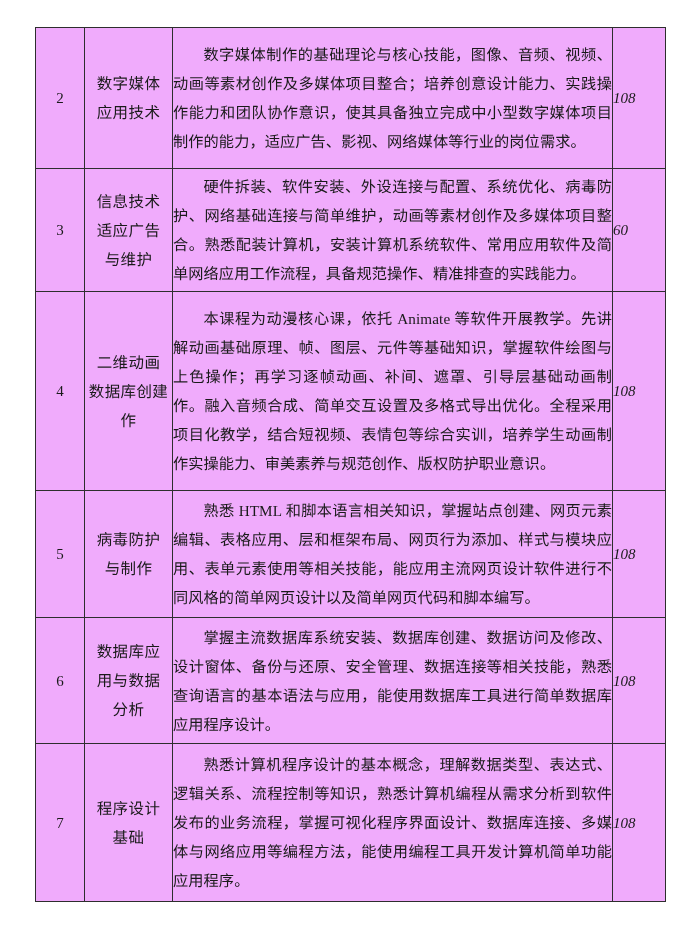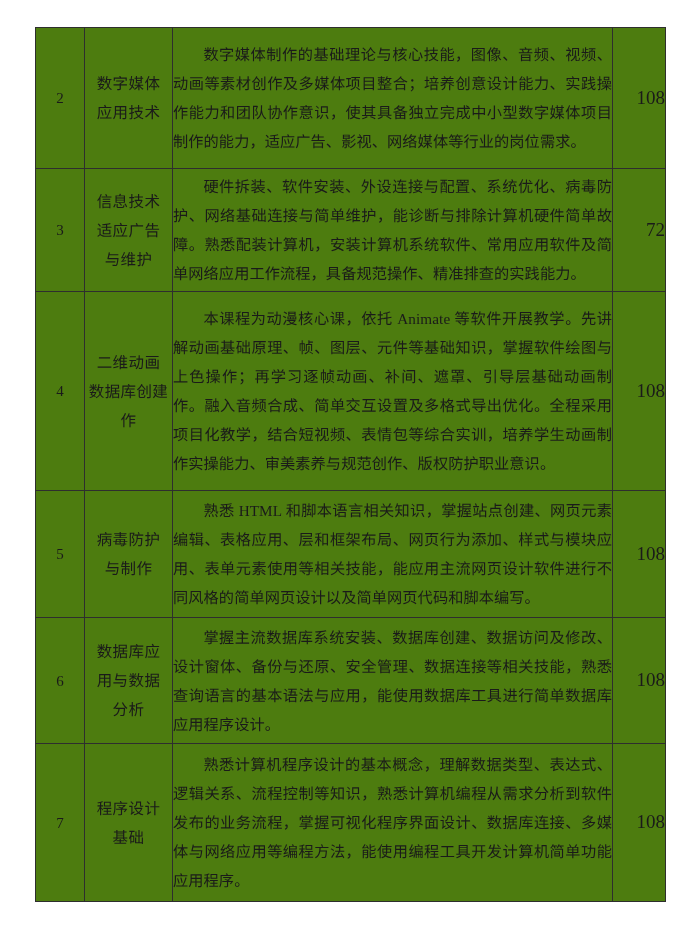--- a/index.html
+++ b/index.html
@@ -29,21 +29,21 @@
     top: 27px;
     width: 630px;
     border-collapse: collapse;
     table-layout: fixed;
   }
 
   .course-table td {
     border: 1px solid #2e2e2e;
     padding: 0;
     vertical-align: middle;
-    background: #4d7c0f;
+    background: #f0abfc;
   }
 
   
   col.c-index { width: 49px; }
   col.c-name  { width: 88px; }
   col.c-desc  { width: 440px; }
   col.c-hours { width: 53px; }
 
   
   .cell-index {
@@ -76,24 +76,25 @@
     text-justify: inter-character;
     padding: 9px 7px 9px 8px;
     text-indent: 2em;
     color: #1a1a1a;
     letter-spacing: 0.1px;
     word-break: break-all;
   }
 
   
   .cell-hours {
-    text-align: right;
-    font-size: 19px;
+    text-align: left;
+    font-size: 15px;
     line-height: 1.2;
     color: #1a1a1a;
+    font-style: italic;
   }
 </style>
 </head>
 <body>
 
 <div class="page">
   <table class="course-table">
     <colgroup>
       <col class="c-index">
       <col class="c-name">
@@ -112,22 +113,22 @@
         <td class="cell-hours">108</td>
       </tr>
 
       <tr style="height:123px;">
         <td class="cell-index">3</td>
         <td class="cell-name">
           <span class="nm-line">信息技术</span>
           <span class="nm-line">适应广告</span>
           <span class="nm-line">与维护</span>
         </td>
-        <td class="cell-desc">硬件拆装、软件安装、外设连接与配置、系统优化、病毒防护、网络基础连接与简单维护，能诊断与排除计算机硬件简单故障。熟悉配装计算机，安装计算机系统软件、常用应用软件及简单网络应用工作流程，具备规范操作、精准排查的实践能力。</td>
-        <td class="cell-hours">72</td>
+        <td class="cell-desc">硬件拆装、软件安装、外设连接与配置、系统优化、病毒防护、网络基础连接与简单维护，动画等素材创作及多媒体项目整合。熟悉配装计算机，安装计算机系统软件、常用应用软件及简单网络应用工作流程，具备规范操作、精准排查的实践能力。</td>
+        <td class="cell-hours">60</td>
       </tr>
 
       <tr style="height:199px;">
         <td class="cell-index">4</td>
         <td class="cell-name">
           <span class="nm-line">二维动画</span>
           <span class="nm-line">数据库创建</span>
           <span class="nm-line">作</span>
         </td>
         <td class="cell-desc">本课程为动漫核心课，依托 Animate 等软件开展教学。先讲解动画基础原理、帧、图层、元件等基础知识，掌握软件绘图与上色操作；再学习逐帧动画、补间、遮罩、引导层基础动画制作。融入音频合成、简单交互设置及多格式导出优化。全程采用项目化教学，结合短视频、表情包等综合实训，培养学生动画制作实操能力、审美素养与规范创作、版权防护职业意识。</td>

